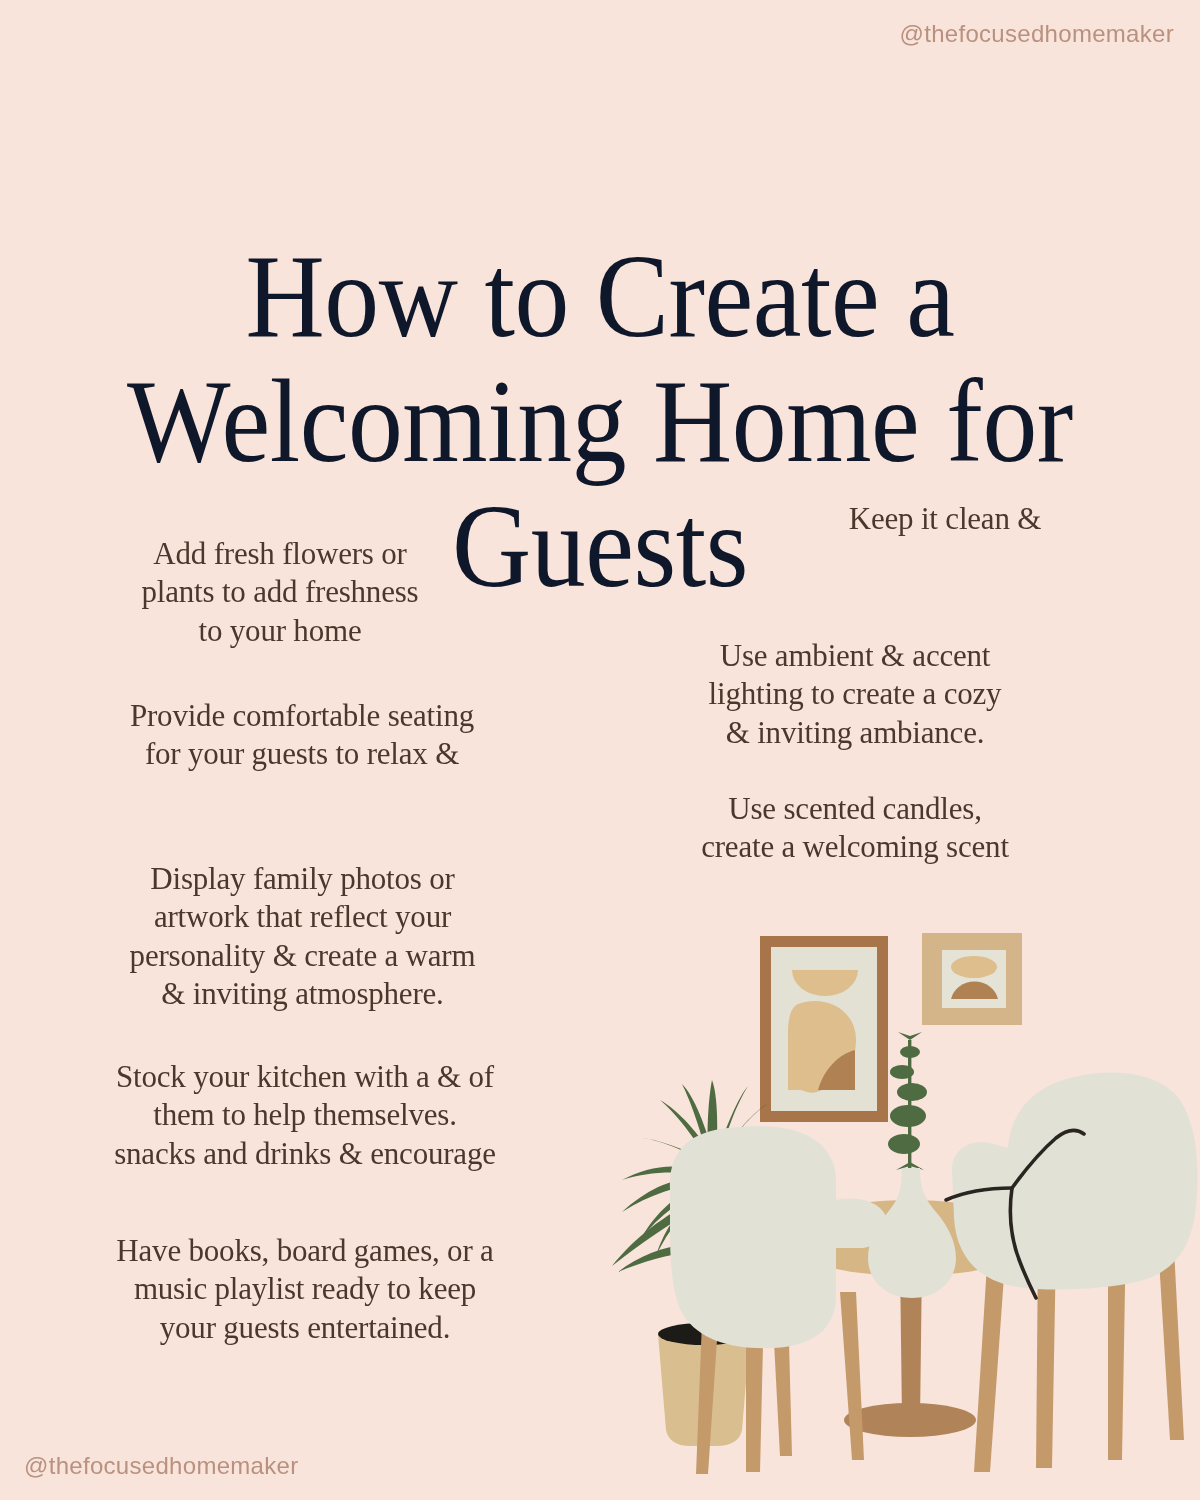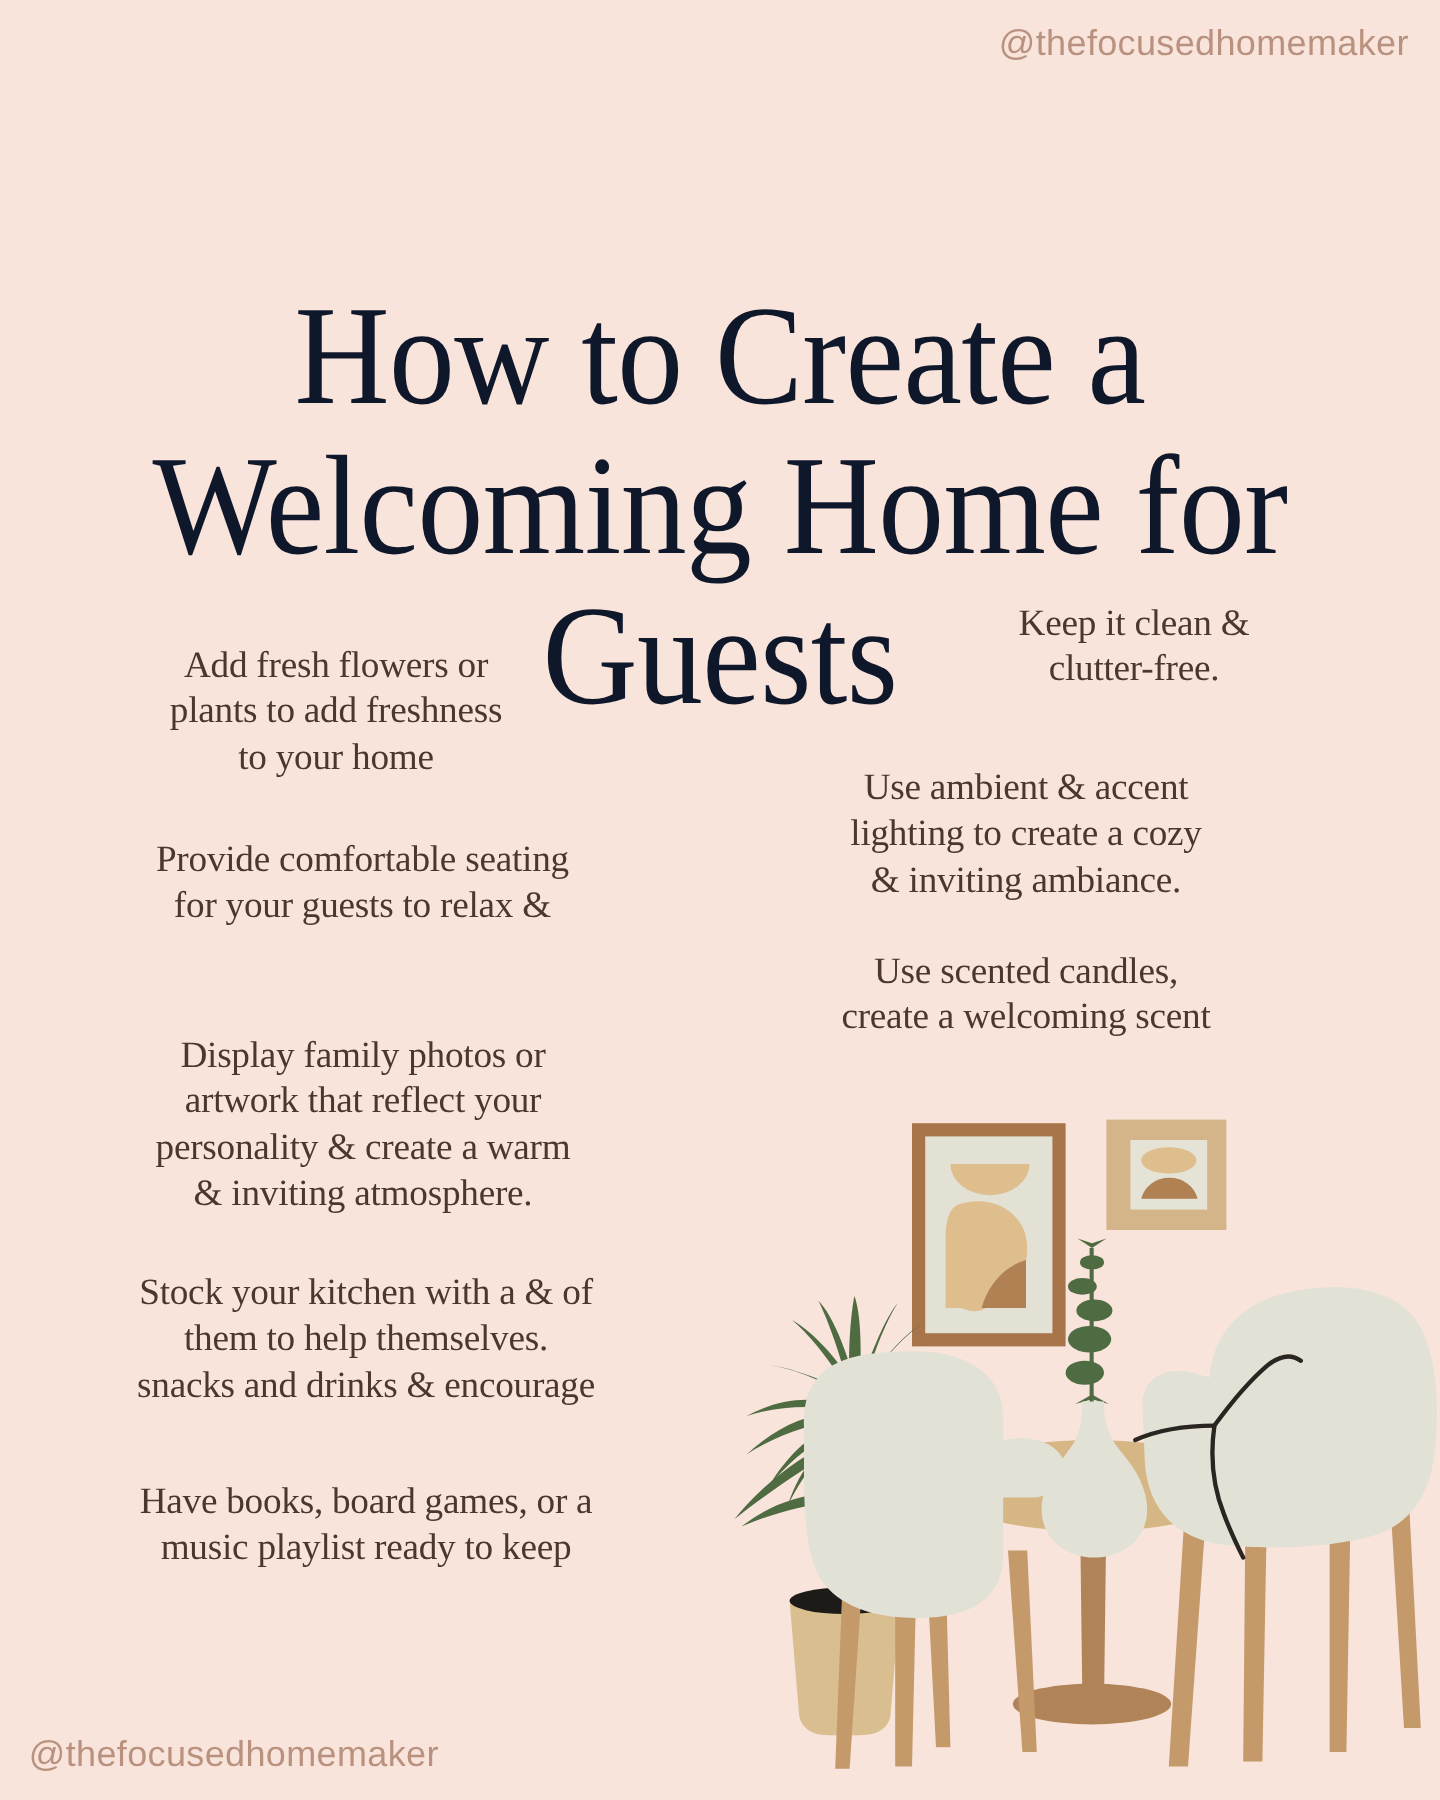--- a/index.html
+++ b/index.html
@@ -21,21 +21,21 @@
     overflow: hidden;
   }
 
   
   .handle {
     position: absolute;
     font-family: "Liberation Sans", sans-serif;
     font-weight: 300;
     letter-spacing: 0.3px;
     color: #b9917f;
-    font-size: 30px;
+    font-size: 24px;
     white-space: nowrap;
   }
   .handle-top {
     right: 26px;
     top: 20px;
   }
   .handle-bottom {
     left: 24px;
     bottom: 20px;
   }
@@ -128,25 +128,25 @@
 
   <div class="tip tip-kitchen">
     <span class="ln">Stock your kitchen with a &amp; of</span>
     <span class="ln">them to help themselves.</span>
     <span class="ln">snacks and drinks &amp; encourage</span>
   </div>
 
   <div class="tip tip-books">
     <span class="ln">Have books, board games, or a</span>
     <span class="ln">music playlist ready to keep</span>
+    <span class="ln">your guests entertained.</span>
   </div>
 
   <div class="tip tip-clean">
     <span class="ln">Keep it clean &amp;</span>
-    <span class="ln">clutter-free.</span>
   </div>
 
   <div class="tip tip-lighting">
     <span class="ln">Use ambient &amp; accent</span>
     <span class="ln">lighting to create a cozy</span>
     <span class="ln">&amp; inviting ambiance.</span>
   </div>
 
   <div class="tip tip-scent">
     <span class="ln">Use scented candles,</span>

